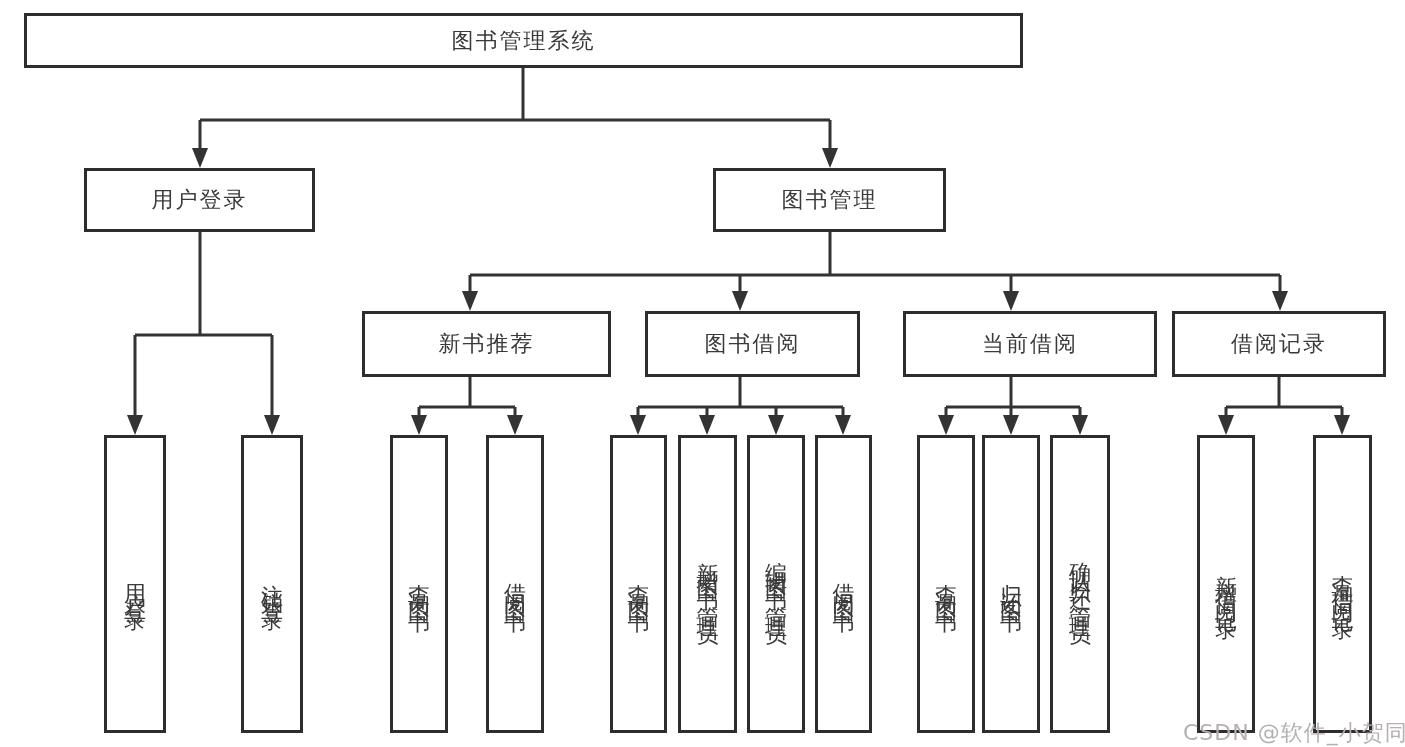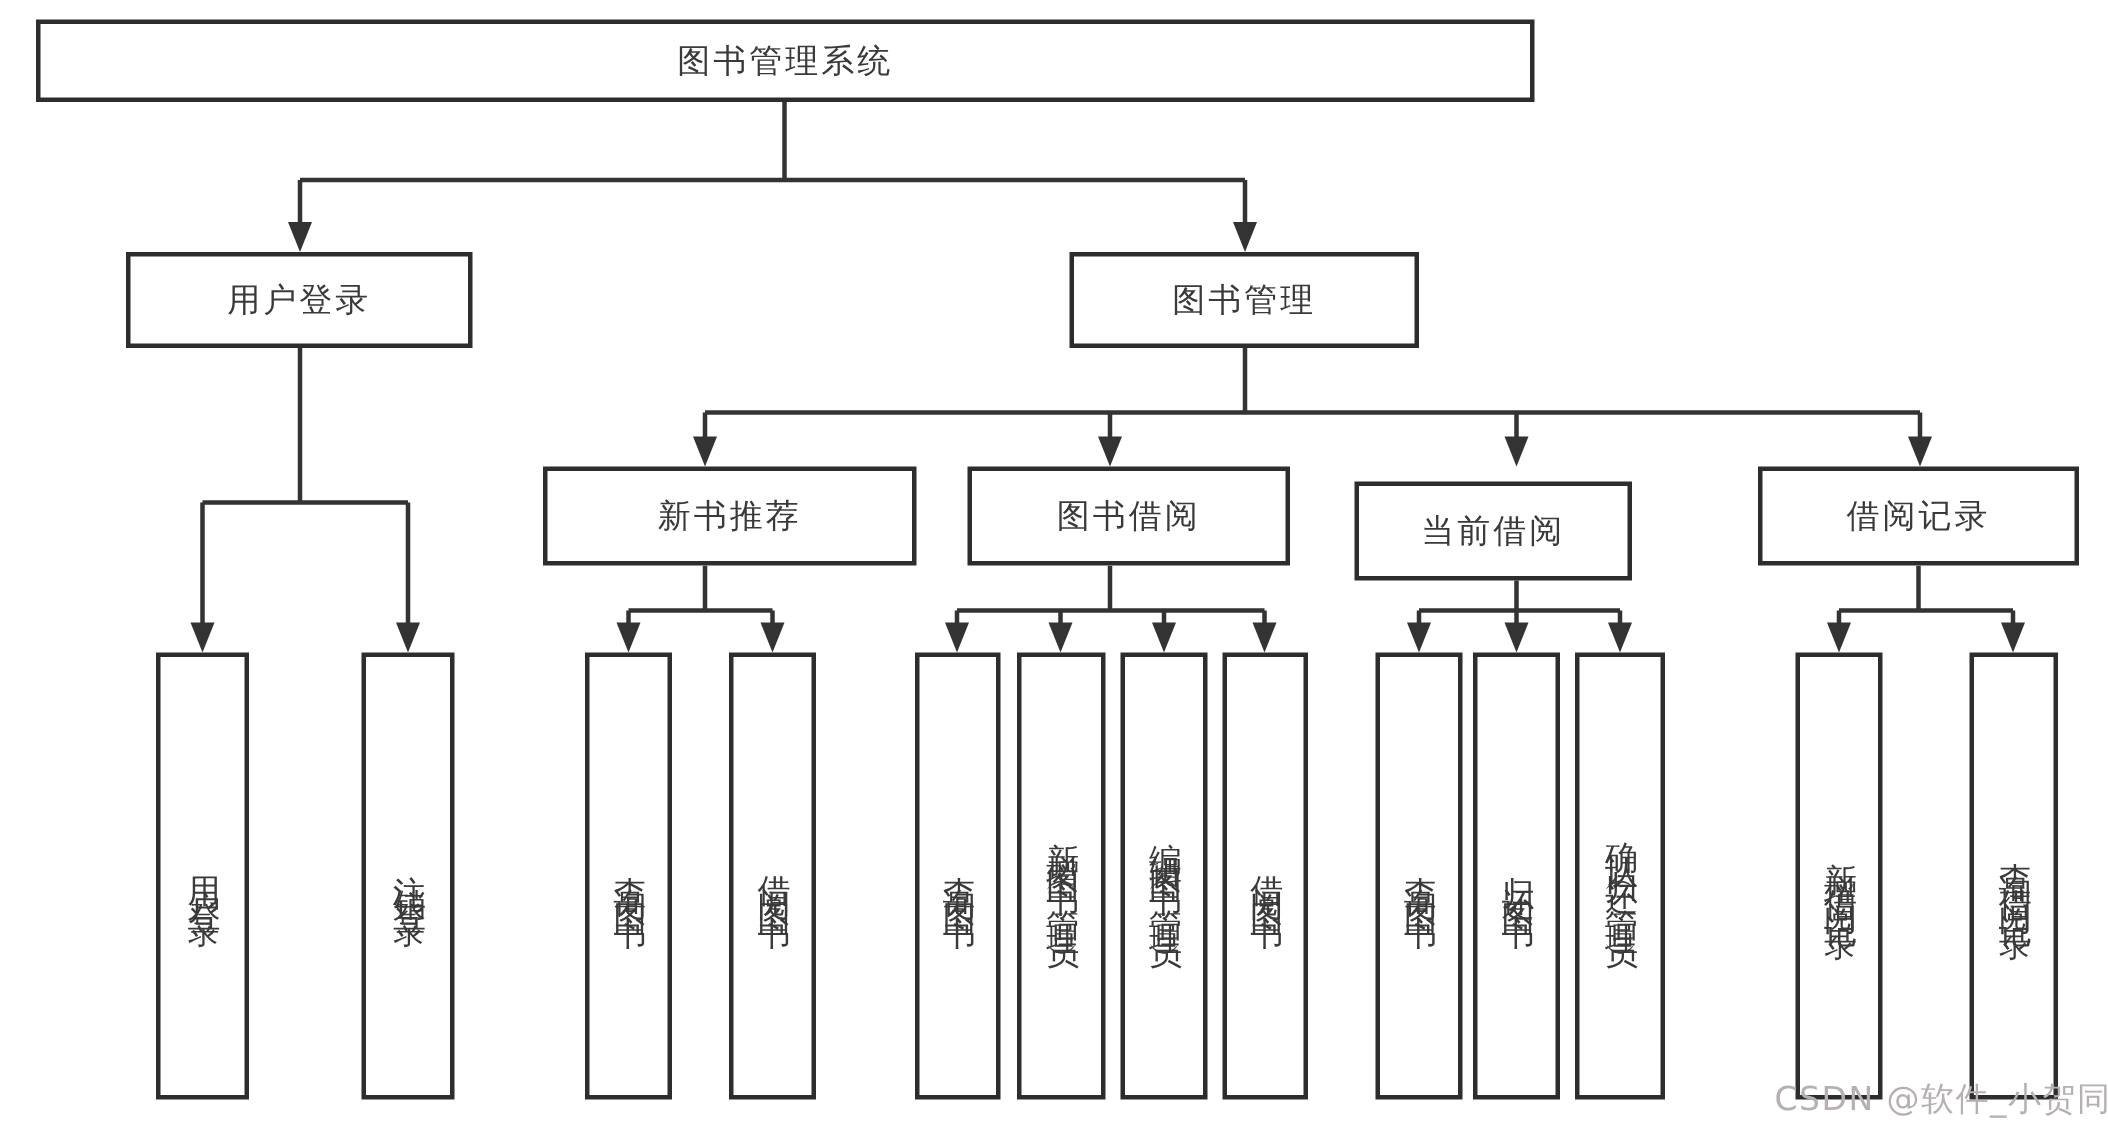--- a/index.html
+++ b/index.html
@@ -18,21 +18,21 @@
   .leaf span {
     writing-mode:vertical-rl; text-orientation:mixed;
     font-size:22px; letter-spacing:9px; color:#3a3a3a; line-height:1;
   }
   
   .n-root      { left:24px;  top:13px;  width:999px; height:55px; }
   .n-user      { left:84px;  top:168px; width:231px; height:64px; }
   .n-mgmt      { left:713px; top:168px; width:233px; height:64px; }
   .n-newbook   { left:362px; top:311px; width:249px; height:66px; }
   .n-borrowing { left:633px; top:311px; width:215px; height:66px;margin-left:12px; }
-  .n-current   { left:903px; top:311px; width:185px; height:66px;margin-top:10px; }
+  .n-current   { left:903px; top:311px; width:254px; height:66px; }
   .n-records   { left:1172px;top:311px; width:214px; height:66px; }
   .leaf        { top:435px; height:298px; }
   .l-login     { left:104px;  width:62px; }
   .l-logout    { left:241px;  width:62px; }
   .l-nbquery   { left:390px;  width:58px; }
   .l-nbborrow  { left:486px;  width:58px; }
   .l-bbquery   { left:610px;  width:57px; }
   .l-bbadd     { left:678px;  width:59px; }
   .l-bbedit    { left:747px;  width:58px; }
   .l-bbborrow  { left:815px;  width:57px; }

